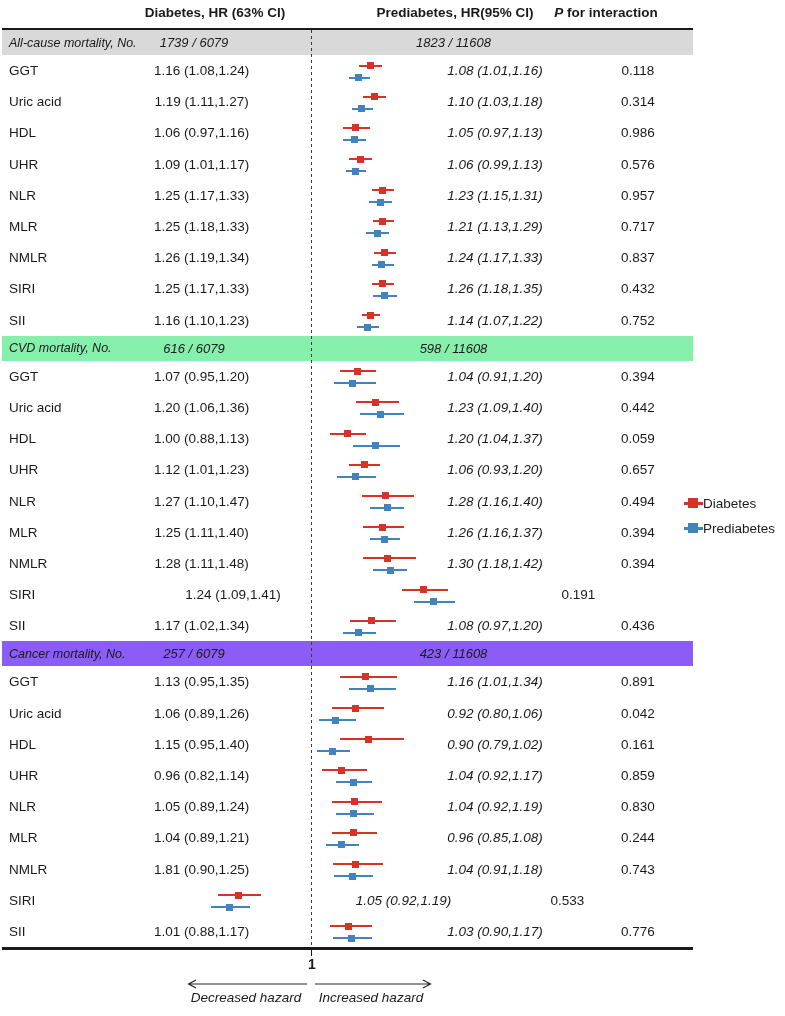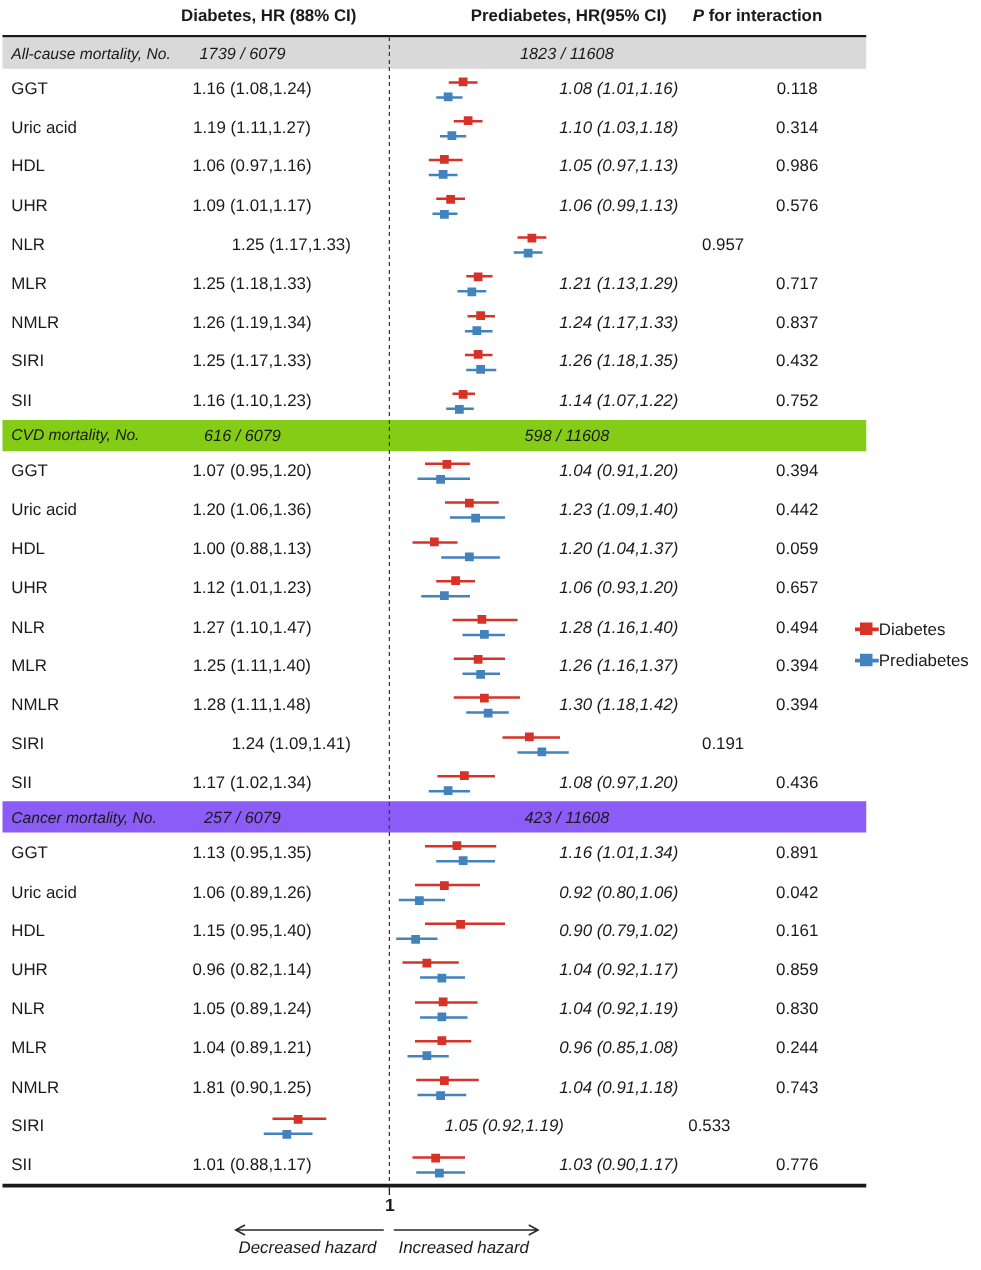--- a/index.html
+++ b/index.html
@@ -35,21 +35,21 @@
   .litem{display:flex;align-items:center;height:14px;margin-bottom:11px;}
   .lmark{position:relative;width:19px;height:12px;flex:0 0 19px;}
   .lline{position:absolute;left:0;right:0;top:5px;height:2.5px;}
   .lsq{position:absolute;left:4px;top:1px;width:10px;height:10px;}
   .ltext{font-size:13.5px;white-space:nowrap;}
 </style>
 </head>
 <body>
 
 <div class="fig">
-  <div class="hdr-label h1">Diabetes, HR (88% CI)</div>
+  <div class="hdr-label h1">Diabetes, HR (63% CI)</div>
   <div class="hdr-label h2">Prediabetes, HR(95% CI)</div>
   <div class="hdr-label h3"><i>P</i><span> for interaction</span></div>
 
   <div class="topline"></div>
   <div class="dash"></div>
 
   <div id="rows">
       <div class="band" style="background: rgb(217, 217, 217);">
         <div class="c lab">All-cause mortality, No.</div>
         <div class="c dhr">1739 / 6079</div>
@@ -117,20 +117,21 @@
         <div class="c lab">NLR</div>
         <div class="c dhr">1.25 (1.17,1.33)</div>
         <div class="c plot">
           <div class="ci" style="left: 77.8px; width: 22.9px; top: 9.5px; background: rgb(214, 51, 40);">
             <div class="sq" style="left: 7.9px; background: rgb(214, 51, 40);"></div>
           </div>
           <div class="ci" style="left: 74.9px; width: 22.9px; top: 21.5px; background: rgb(66, 130, 189);">
             <div class="sq" style="left: 7.9px; background: rgb(66, 130, 189);"></div>
           </div>
         </div>
+        <div class="c phr">1.23 (1.15,1.31)</div>
         <div class="c pv">0.957</div>
       </div>
       <div class="row">
         <div class="c lab">MLR</div>
         <div class="c dhr">1.25 (1.18,1.33)</div>
         <div class="c plot">
           <div class="ci" style="left: 79.2px; width: 21.5px; top: 9.5px; background: rgb(214, 51, 40);">
             <div class="sq" style="left: 6.5px; background: rgb(214, 51, 40);"></div>
           </div>
           <div class="ci" style="left: 72.1px; width: 22.9px; top: 21.5px; background: rgb(66, 130, 189);">
@@ -175,21 +176,21 @@
           <div class="ci" style="left: 67.8px; width: 18.6px; top: 9.5px; background: rgb(214, 51, 40);">
             <div class="sq" style="left: 5.1px; background: rgb(214, 51, 40);"></div>
           </div>
           <div class="ci" style="left: 63.5px; width: 21.4px; top: 21.5px; background: rgb(66, 130, 189);">
             <div class="sq" style="left: 6.5px; background: rgb(66, 130, 189);"></div>
           </div>
         </div>
         <div class="c phr">1.14 (1.07,1.22)</div>
         <div class="c pv">0.752</div>
       </div>
-      <div class="band" style="background: #84cc16;">
+      <div class="band" style="background: #86efac;">
         <div class="c lab">CVD mortality, No.</div>
         <div class="c dhr">616 / 6079</div>
         <div class="c plot"></div>
         <div class="c phr">598 / 11608</div>
         <div class="c pv"></div>
       </div>
       <div class="row">
         <div class="c lab">GGT</div>
         <div class="c dhr">1.07 (0.95,1.20)</div>
         <div class="c plot">

